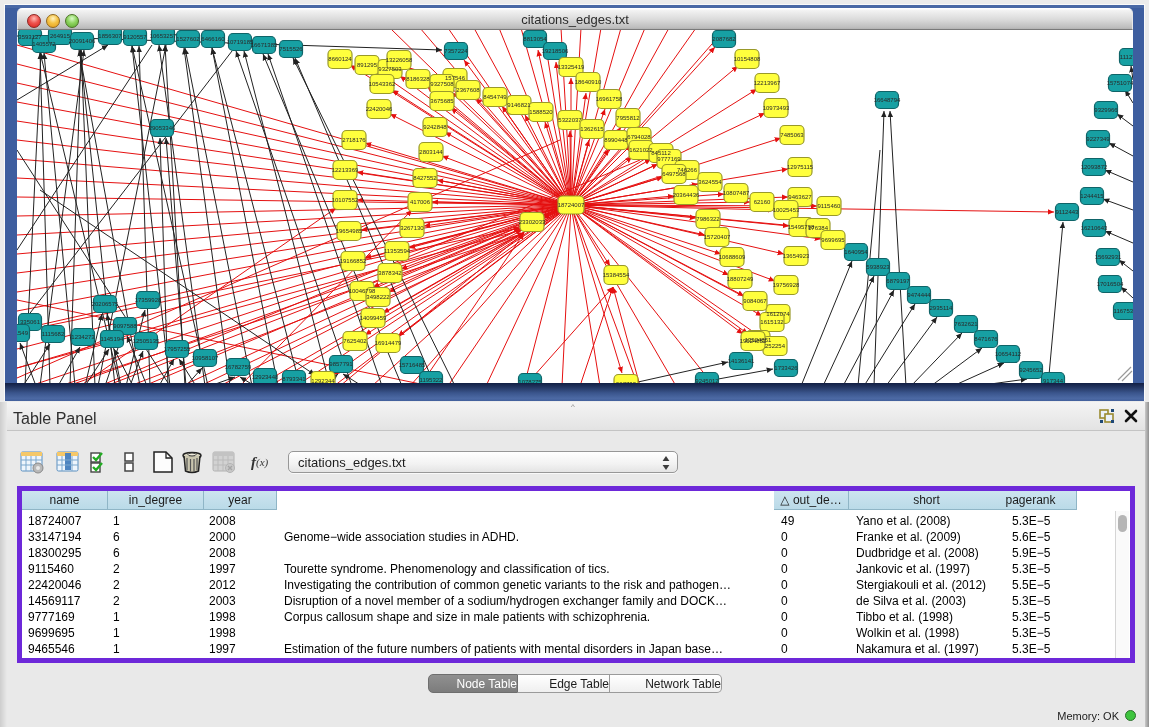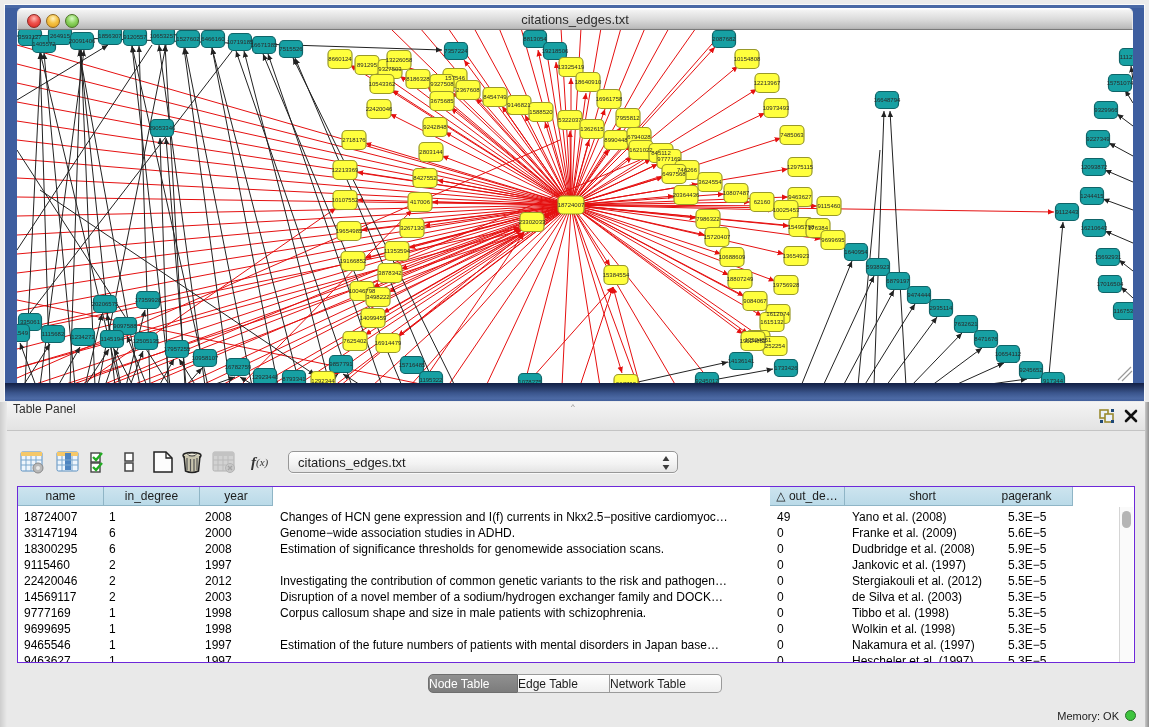--- a/index.html
+++ b/index.html
@@ -16,34 +16,34 @@
 #b3{left:47px;background:radial-gradient(circle at 50% 30%,#d9fbc8 0%,#8ed460 45%,#5aa82d 100%);border:1px solid #4c7226}
 #canvas{left:17px;top:30px;width:1116px;height:353px;background:#fff}
 svg .re{stroke:#e51010;stroke-width:1}
 svg .bk{stroke:#222;stroke-width:1}
 svg .nt{fill:#17a0a3;stroke:#0f6468;stroke-width:1.2}
 svg .ny{fill:#ffff3d;stroke:#99992a;stroke-width:1.2}
 svg .nl{font-family:"Liberation Sans",sans-serif;font-size:6px;fill:#2a2a2a;text-anchor:middle}
 
 #panel{left:0;top:402px;width:1149px;height:325px;background:#e9e9e9}
 #ptitle{left:0;top:0;width:1149px;height:29px;background:linear-gradient(180deg,#f4f4f4,#e3e3e3);border-bottom:1px solid #c4c4c4}
-#ptitle .t{position:absolute;left:13px;top:0;font-size:12px;color:#2f2f2f}
+#ptitle .t{position:absolute;left:13px;top:8px;font-size:16px;color:#2f2f2f}
 #pclose{position:absolute;right:10px;top:6px;width:16px;height:16px}
 #pfloat{position:absolute;right:34px;top:6px;width:16px;height:16px}
 #combo{position:absolute;left:288px;top:49px;width:390px;height:22px;border:1px solid #979797;border-radius:5px;background:linear-gradient(180deg,#ffffff,#f2f2f2 60%,#e4e4e4);box-shadow:0 1px 0 rgba(255,255,255,.7)}
 #combo .t{position:absolute;left:9px;top:3px;font-size:13px;color:#1c1c1c}
 #combo .ar{position:absolute;right:7px;top:4px;width:8px;height:14px}
 
-#tbl{position:absolute;left:17px;top:84px;width:1118px;height:177px;background:#fff;border:1px solid #6d28d9;overflow:hidden}
+#tbl{position:absolute;left:17px;top:84px;width:1118px;height:177px;background:#fff;border:5px solid #6d28d9;overflow:hidden}
 .hd{position:absolute;top:0;height:19px;background:linear-gradient(180deg,#cde4ef,#badae8);border-right:1px solid #8fb5c6;border-bottom:1px solid #8fb5c6;font-size:12px;color:#1c1c1c;text-align:center;line-height:19px}
 .cell{position:absolute;font-size:12px;color:#000;white-space:nowrap}
 #vsb{position:absolute;right:1px;top:20px;width:14px;height:156px;background:#fafafa;border-left:1px solid #d5d5d5}
 #vthumb{position:absolute;left:2px;top:4px;width:9px;height:17px;background:#b5b5b5;border-radius:5px}
 
-.tab{position:absolute;top:674px;height:19px;font-size:12px;text-align:left;border:1px solid #9a9a9a;line-height:18px;color:#1c1c1c;background:linear-gradient(180deg,#ffffff,#efefef)}
+.tab{position:absolute;top:674px;height:19px;font-size:12px;text-align:right;border:1px solid #9a9a9a;line-height:18px;color:#1c1c1c;background:linear-gradient(180deg,#ffffff,#efefef)}
 #tab1{left:428px;width:90px;border-radius:5px 0 0 5px;background:linear-gradient(180deg,#909090,#7c7c7c);color:#fff;border-color:#6e6e6e}
 #tab2{left:518px;width:92px;border-left:none}
 #tab3{left:610px;width:112px;border-left:none;border-radius:0 5px 5px 0}
 #mem{position:absolute;right:30px;top:710px;font-size:11px;color:#1c1c1c}
 #memdot{position:absolute;right:13px;top:710px;width:11px;height:11px;border-radius:50%;background:#3ec43e;border:1px solid #2c702c}
 #redge{position:absolute;right:0px;top:402px;width:4px;height:325px;background:linear-gradient(90deg,#c9c9c9,#8f8f8f)}
 #ledge{position:absolute;left:0px;top:402px;width:7px;height:325px;background:linear-gradient(90deg,#cdcdcd,#e9e9e9)}
 #caret{position:absolute;left:571px;top:402px;font-size:8px;color:#888}
 </style></head><body>
 <div id="stage">
@@ -648,41 +648,40 @@
       <div class="hd" style="left:182px;width:73px">year</div>
       <div class="hd" style="left:752px;width:75px">△ out_de…</div>
       <div class="hd" style="left:827px;width:156px">short</div>
       <div class="hd" style="left:963px;width:92px">pagerank</div>
       <div id="vsb">
           <div id="vthumb"></div>
         </div>
       <div class="cell" style="left:6px;top:23px">18724007</div>
 <div class="cell" style="left:91px;top:23px">1</div>
 <div class="cell" style="left:187px;top:23px">2008</div>
-<div class="cell" style="left:262px;top:23px">Changes of HCN gene expression and I(f) currents in Nkx2.5−positive cardiomyoc…</div>
 <div class="cell" style="left:759px;top:23px">49</div>
 <div class="cell" style="left:834px;top:23px">Yano et al. (2008)</div>
 <div class="cell" style="left:990px;top:23px">5.3E−5</div>
 <div class="cell" style="left:6px;top:39px">33147194</div>
 <div class="cell" style="left:91px;top:39px">6</div>
 <div class="cell" style="left:187px;top:39px">2000</div>
 <div class="cell" style="left:262px;top:39px">Genome−wide association studies in ADHD.</div>
 <div class="cell" style="left:759px;top:39px">0</div>
 <div class="cell" style="left:834px;top:39px">Franke et al. (2009)</div>
 <div class="cell" style="left:990px;top:39px">5.6E−5</div>
 <div class="cell" style="left:6px;top:55px">18300295</div>
 <div class="cell" style="left:91px;top:55px">6</div>
 <div class="cell" style="left:187px;top:55px">2008</div>
-<div class="cell" style="left:262px;top:55px">Estimation of significance thresholds for genomewide association scans.</div>
 <div class="cell" style="left:759px;top:55px">0</div>
 <div class="cell" style="left:834px;top:55px">Dudbridge et al. (2008)</div>
 <div class="cell" style="left:990px;top:55px">5.9E−5</div>
 <div class="cell" style="left:6px;top:71px">9115460</div>
 <div class="cell" style="left:91px;top:71px">2</div>
 <div class="cell" style="left:187px;top:71px">1997</div>
+<div class="cell" style="left:262px;top:71px">Tourette syndrome. Phenomenology and classification of tics.</div>
 <div class="cell" style="left:759px;top:71px">0</div>
 <div class="cell" style="left:834px;top:71px">Jankovic et al. (1997)</div>
 <div class="cell" style="left:990px;top:71px">5.3E−5</div>
 <div class="cell" style="left:6px;top:87px">22420046</div>
 <div class="cell" style="left:91px;top:87px">2</div>
 <div class="cell" style="left:187px;top:87px">2012</div>
 <div class="cell" style="left:262px;top:87px">Investigating the contribution of common genetic variants to the risk and pathogen…</div>
 <div class="cell" style="left:759px;top:87px">0</div>
 <div class="cell" style="left:834px;top:87px">Stergiakouli et al. (2012)</div>
 <div class="cell" style="left:990px;top:87px">5.5E−5</div>

